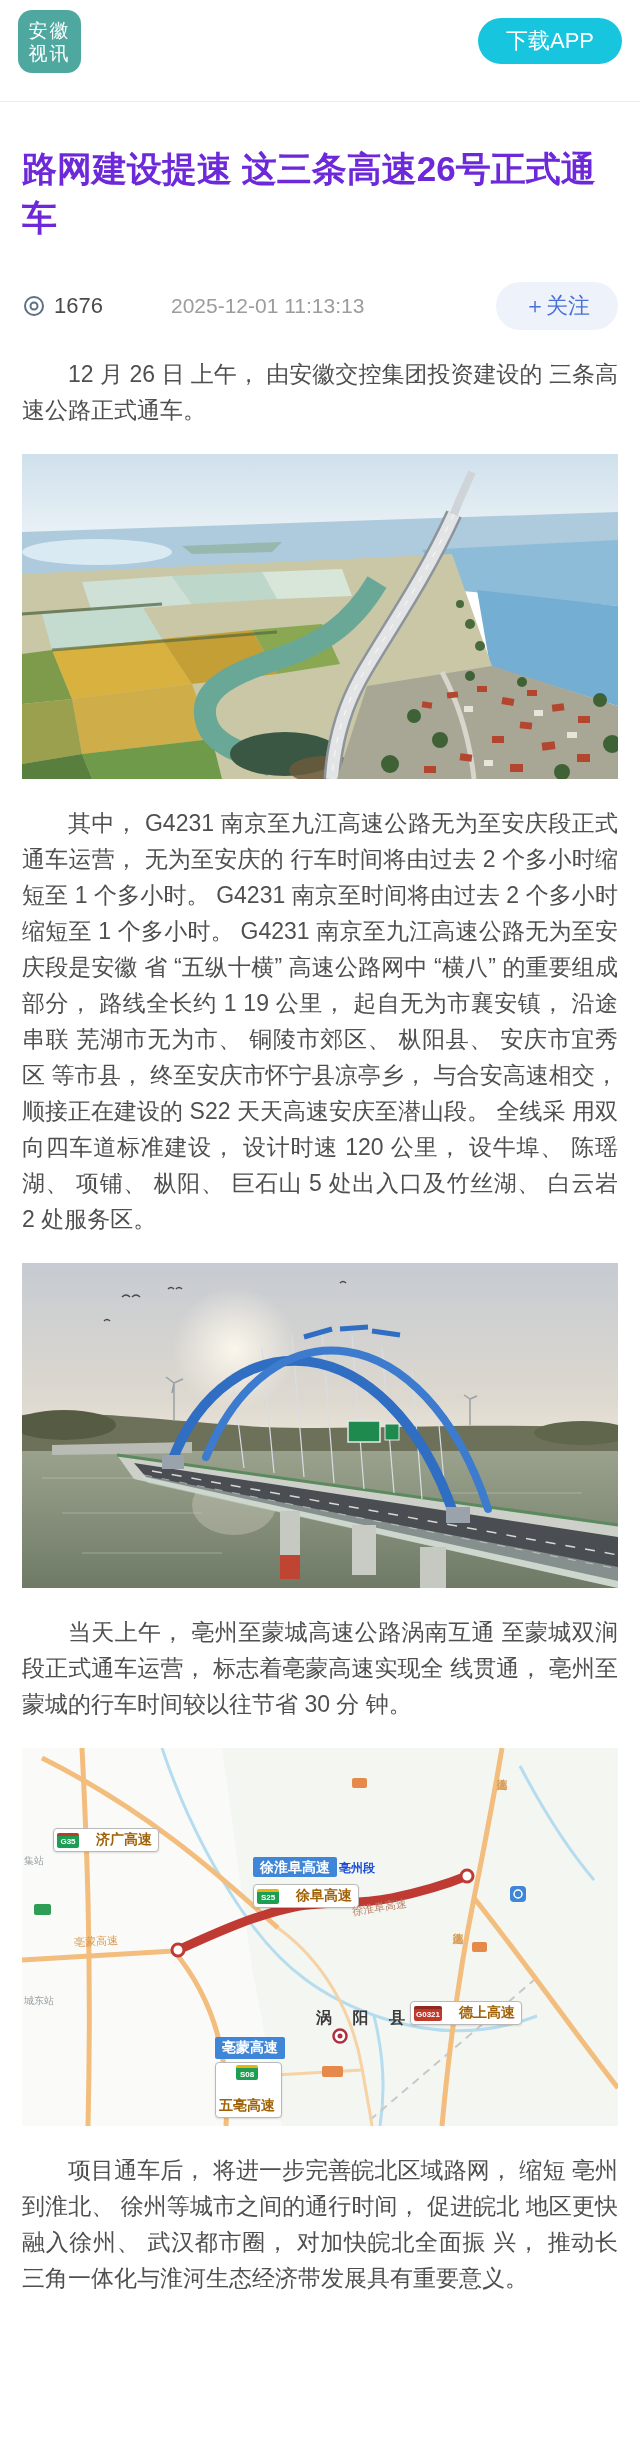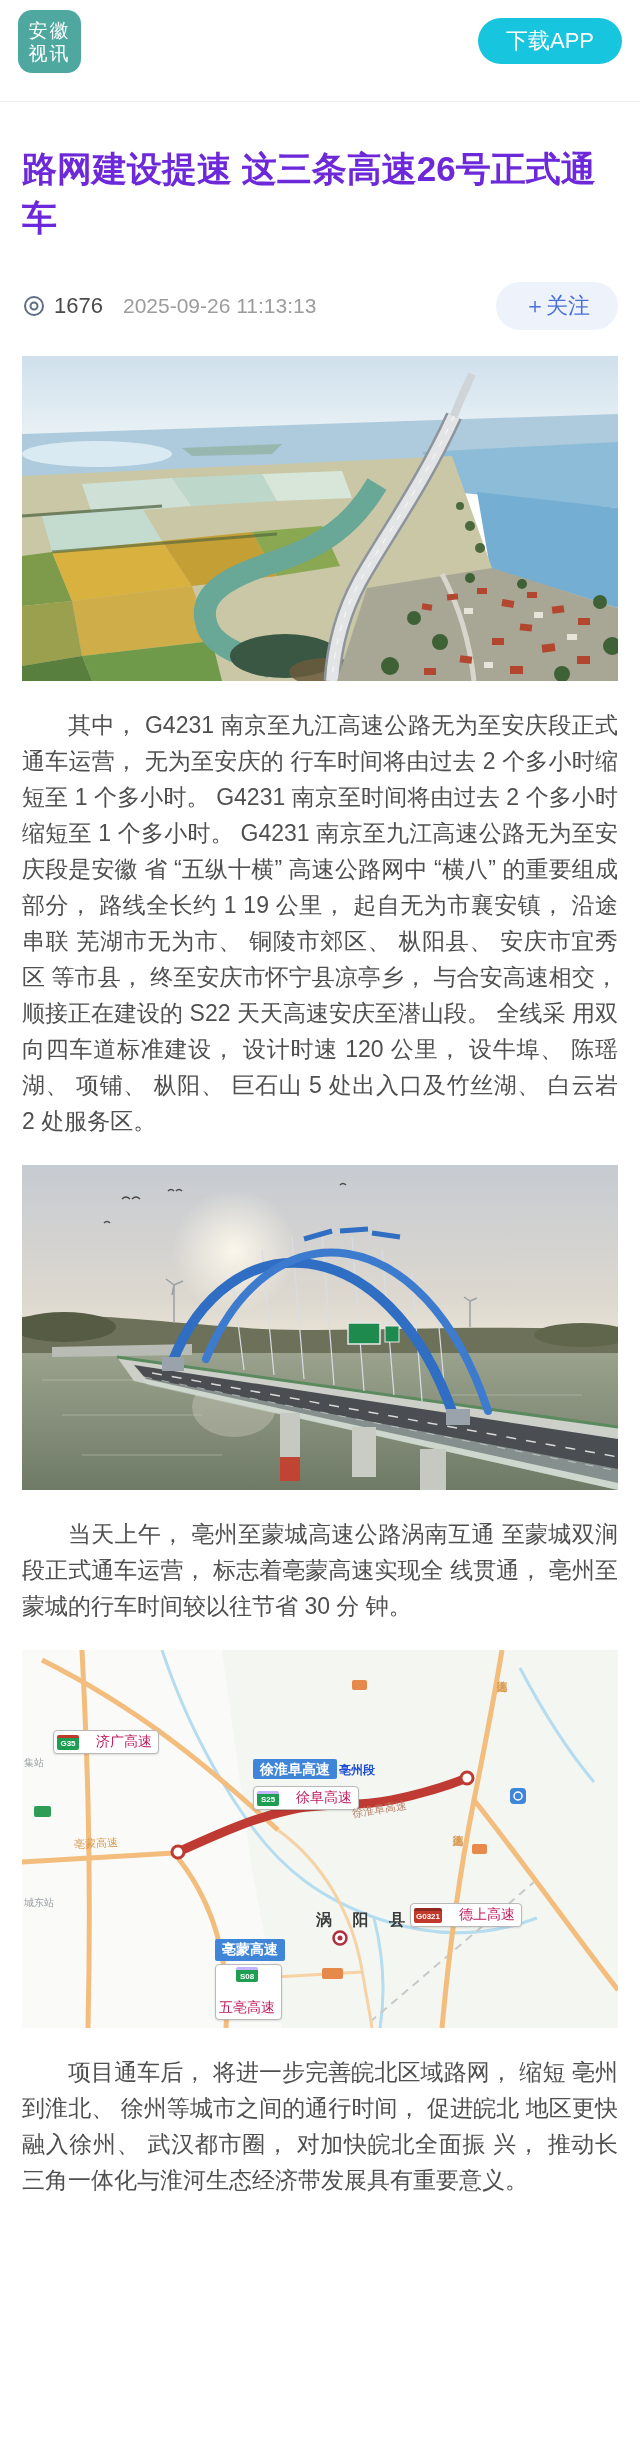--- a/index.html
+++ b/index.html
@@ -24,21 +24,21 @@
     margin-top:8px; height:46px; padding:0 28px; border:none; border-radius:23px;
     background:#17c5df; color:#fff; font-size:22px; font-family:inherit; cursor:pointer;
   }
   
   .content { padding:0 22px 34px 22px; }
   .title {
     margin-top:42px; font-size:35px; line-height:49px; font-weight:700; color:#6d28d9;
     text-align:left;
   }
   .meta {
-    margin-top:40px; display:flex; align-items:center;
+    margin-top:40px; display:flex; align-items:center;gap:48px;
   }
   .views { display:flex; align-items:center; font-size:22px; color:#4a4a4a; }
   .views svg { margin-right:8px; display:block; }
   .date { margin-left:20px; font-size:21px; color:#9c9c9c; }
   .follow-btn {
     margin-left:auto; height:48px; padding:0 28px; border:none; border-radius:24px;
     background:#eef2fb; color:#4a70d8; font-size:22px; font-family:inherit; cursor:pointer;
   }
   p.body-p {
     margin-top:26px; font-size:23px; line-height:36px; color:#4f4f4f;
@@ -51,23 +51,23 @@
   .chip {
     display:inline-flex; align-items:center; gap:17px;
     background:#fff; border:1px solid #b9b9b9; border-radius:4px; padding:2px 6px 2px 3px;
     box-shadow:0 1px 2px rgba(0,0,0,.12);
   }
   .chip .shield {
     min-width:22px; height:15px; border-radius:2px; color:#fff; font-size:8px; font-weight:700;
     display:flex; align-items:center; justify-content:center; padding:0 2px; position:relative;
   }
   .shield.green { background:#1e9e53; border-top:3px solid #c0392b; }
-  .shield.green-s { background:#1e9e53; border-top:3px solid #c4b5fd; }
+  .shield.green-s { background:#1e9e53; border-top:3px solid #eab308; }
   .shield.red { background:#c0392b; border-top:3px solid #8e2a20; }
-  .chip .chip-name { font-size:14px; font-weight:400; color:#be185d; }
+  .chip .chip-name { font-size:14px; font-weight:700; color:#a16207; }
   .hl-blue {
     background:#3f86d8; color:#fff; font-size:14px; font-weight:700; padding:2px 7px; border-radius:2px;
   }
   .hl-suffix { font-size:12px; color:#1d4ed8; font-weight:700; margin-left:2px; }
   .county { font-size:16px; font-weight:700; color:#3a3a3a; letter-spacing:8px; }
   .tiny-place { font-size:10px; color:#9aa0a6; }
   .road-name { font-size:11px; color:#d99a50; }
   .road-name.vert { writing-mode:vertical-rl; }
   .road-name.route { color:#b9806a; }
 </style>
@@ -87,24 +87,25 @@
   <h1 class="title">路网建设提速 这三条高速26号正式通车</h1>
 
   <div class="meta">
     <span class="views">
       <svg width="24" height="24" viewBox="0 0 24 24">
         <circle cx="12" cy="12" r="9" fill="none" stroke="#5f6f85" stroke-width="2"></circle>
         <circle cx="12" cy="12" r="3.5" fill="none" stroke="#5f6f85" stroke-width="2"></circle>
       </svg>
       <span>1676</span>
     </span>
-    <span class="date">2025-09-26 11:13:13</span>
+    <span class="date">2025-12-01 11:13:13</span>
     <button class="follow-btn">＋关注</button>
   </div>
 
+  <p class="body-p">12 月 26 日 上午， 由安徽交控集团投资建设的 三条高速公路正式通车。</p>
 
   <figure>
     <svg width="596" height="325" viewBox="0 0 596 325">
       <defs>
         <linearGradient id="skyA" x1="0" y1="0" x2="0" y2="1">
           <stop offset="0" stop-color="#cfe0ec"></stop>
             <stop offset="1" stop-color="#e9f1f5"></stop>
         </linearGradient>
       </defs>
       <rect x="0" y="0" width="596" height="80" fill="url(#skyA)"></rect>

